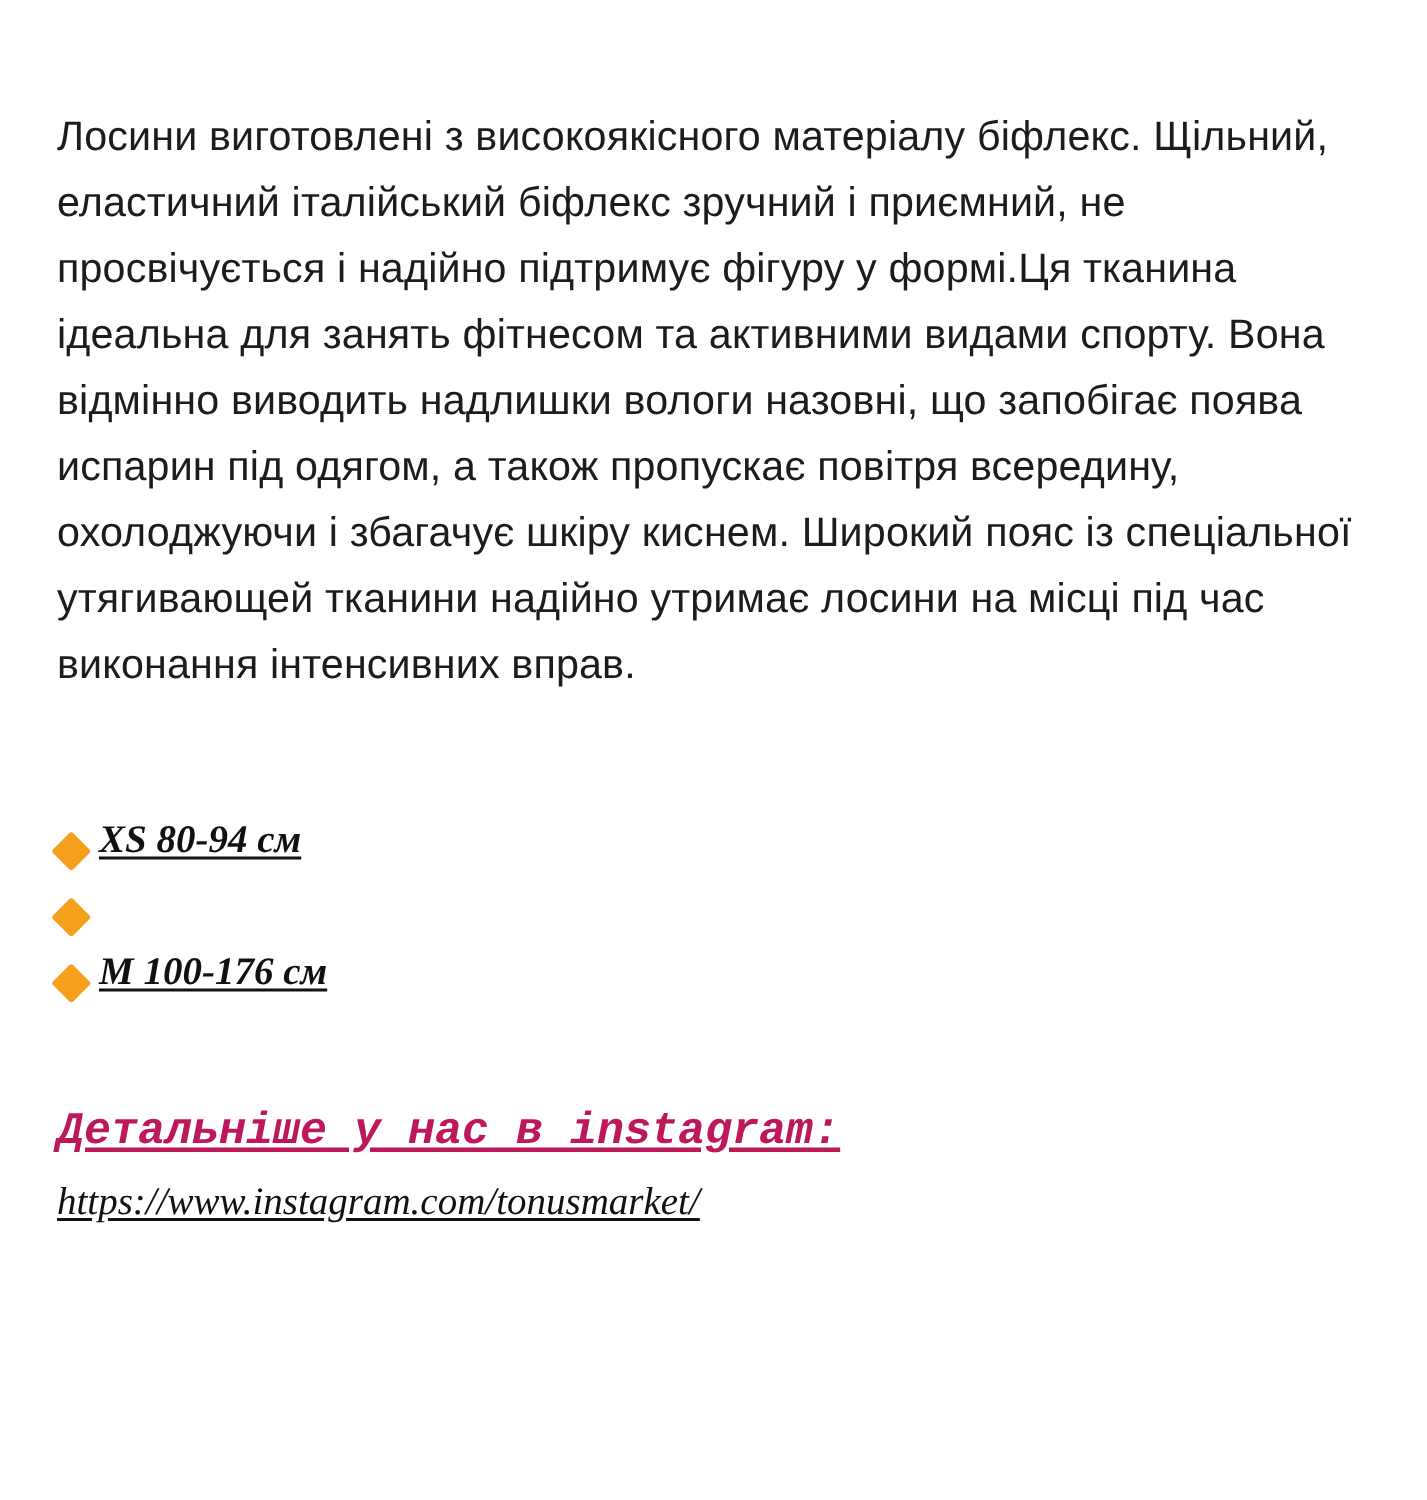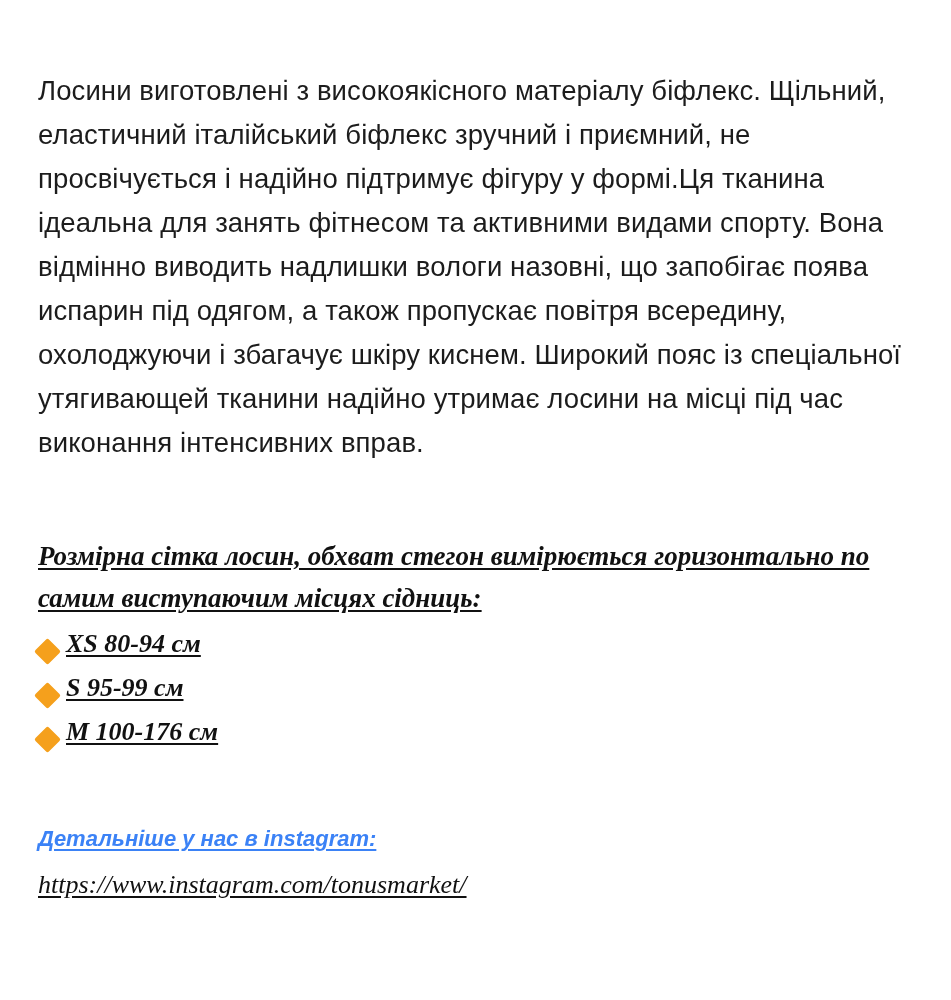--- a/index.html
+++ b/index.html
@@ -73,26 +73,26 @@
     font-size: 26px;
     line-height: 34px;
     color: #111111;
     text-decoration: underline;
     text-underline-offset: 3px;
   }
   .spacer-medium {
     height: 62px;
   }
   .instagram-label {
-    font-family: Liberation Sans, sans-serif;
+    font-family: Liberation Mono, monospace;
     font-style: italic;
     font-weight: bold;
-    font-size: 22px;
+    font-size: 30px;
     line-height: 40px;
-    color: #3b82f6;
+    color: #be185d;
     text-decoration: underline;
     text-underline-offset: 3px;
     margin: 0;
   }
   .instagram-link {
     display: inline-block;
     margin-top: 6px;
     font-family: "Liberation Serif", serif;
     font-style: italic;
     font-weight: normal;
@@ -106,30 +106,28 @@
 </style>
 </head>
 <body>
 
 <div class="page">
 
   <p class="description">Лосини виготовлені з високоякісного матеріалу біфлекс. Щільний, еластичний італійський біфлекс зручний і приємний, не просвічується і надійно підтримує фігуру у формі.Ця тканина ідеальна для занять фітнесом та активними видами спорту. Вона відмінно виводить надлишки вологи назовні, що запобігає поява испарин під одягом, а також пропускає повітря всередину, охолоджуючи і збагачує шкіру киснем. Широкий пояс із спеціальної утягивающей тканини надійно утримає лосини на місці під час виконання інтенсивних вправ.</p>
 
   <div class="spacer-large"></div>
 
-  <p class="sizes-heading">Розмірна сітка лосин, обхват стегон вимірюється горизонтально по самим виступаючим місцях сідниць:</p>
 
   <ul class="size-list">
     <li class="size-item">
       <span class="diamond-icon"></span>
       <span class="size-text">XS 80-94 см</span>
     </li>
     <li class="size-item">
       <span class="diamond-icon"></span>
-      <span class="size-text">S 95-99 см</span>
     </li>
     <li class="size-item">
       <span class="diamond-icon"></span>
       <span class="size-text">M 100-176 см</span>
     </li>
   </ul>
 
   <div class="spacer-medium"></div>
 
   <p class="instagram-label">Детальніше у нас в instagram:</p>

